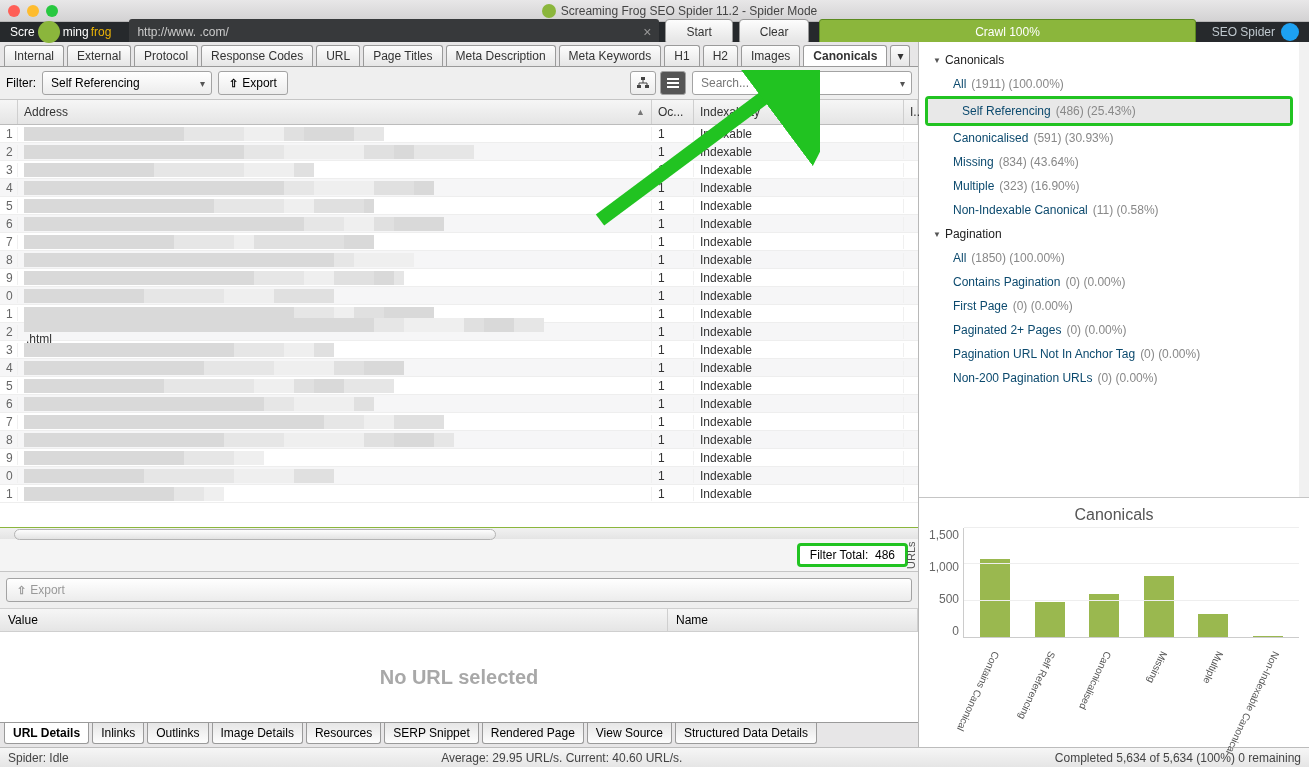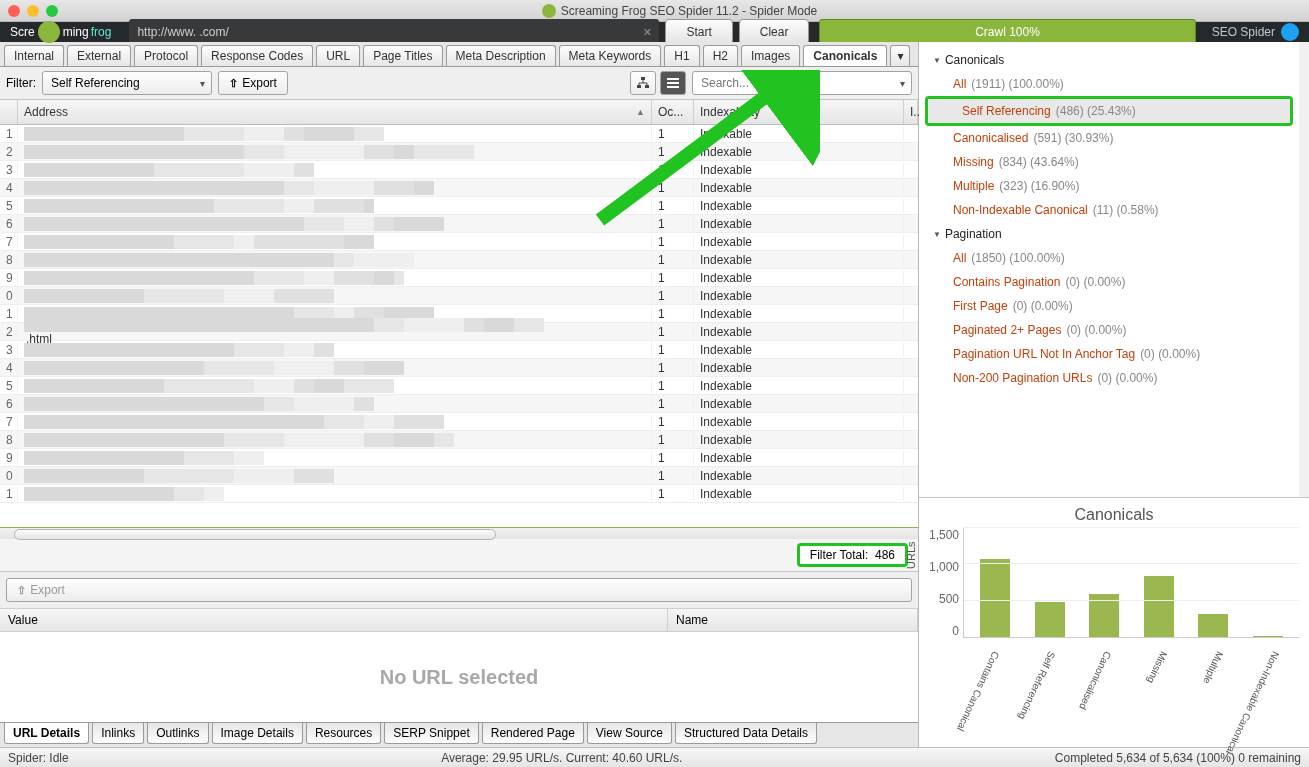--- a/index.html
+++ b/index.html
@@ -75,21 +75,21 @@
   .bottom-tabs { display:flex; gap:3px; padding:0 4px 3px; background:#e7e6e7; border-top:1px solid #9a9a9a; flex-wrap:wrap; }
   .btab { background:linear-gradient(#e6e6e6,#fdfdfd); border:1px solid #9a9a9a; border-top:none; border-radius:0 0 3px 3px; padding:3px 8px; font-size:12px; cursor:pointer; }
   .btab.active { background:#fff; font-weight:600; }
 
   
   .right .tabs { border-bottom:1px solid #9a9a9a; }
   .tree { flex:1; overflow-y:auto; padding:6px 0; }
   .tree-section { padding:5px 14px; color:#222; display:flex; align-items:center; gap:4px; cursor:pointer; }
   .tree-section::before { content:"▼"; font-size:8px; color:#555; }
   .tree-item { padding:5px 8px 5px 34px; cursor:pointer; display:flex; gap:5px; white-space:nowrap; }
-  .tree-item .label { color:#c2410c; }
+  .tree-item .label { color:#0c4a6e; }
   .tree-item .stats { color:#888; }
   .tree-item.selected { background:#e8e8e8; }
   .hl-box { border:3px solid #21c321; border-radius:4px; margin:0 6px; }
   .right-scroll { width:10px; background:#f1f1f1; }
 
   
   .chart-panel { height:250px; border-top:1px solid #c5c5c5; padding:8px 10px 4px; background:#fff; }
   .chart-title { text-align:center; font-size:16px; color:#555; margin-bottom:4px; }
   .chart-area { display:flex; height:110px; }
   .y-axis { display:flex; flex-direction:column; justify-content:space-between; align-items:flex-end; padding-right:4px; font-size:10px; color:#666; position:relative; }
@@ -122,21 +122,21 @@
     <span class="frog-mini"></span>
     <span>Screaming Frog SEO Spider 11.2 - Spider Mode</span>
   </div>
 </div>
 
 <div class="header">
   <div class="brand">
     <span class="scr">Scre</span>
       <span class="frog-icon"></span>
       <span>ming</span>
-      <span style="color:#5eead4">frog</span>
+      <span style="color:#eab308">frog</span>
   </div>
   <div class="urlbox">
     <span>http://www.                    .com/</span>
     <span class="clear-x">×</span>
   </div>
   <button class="hbtn">Start</button>
   <button class="hbtn">Clear</button>
   <div class="crawlbar">Crawl 100%</div>
   <div class="brand-right">
     <span>SEO Spider</span>

